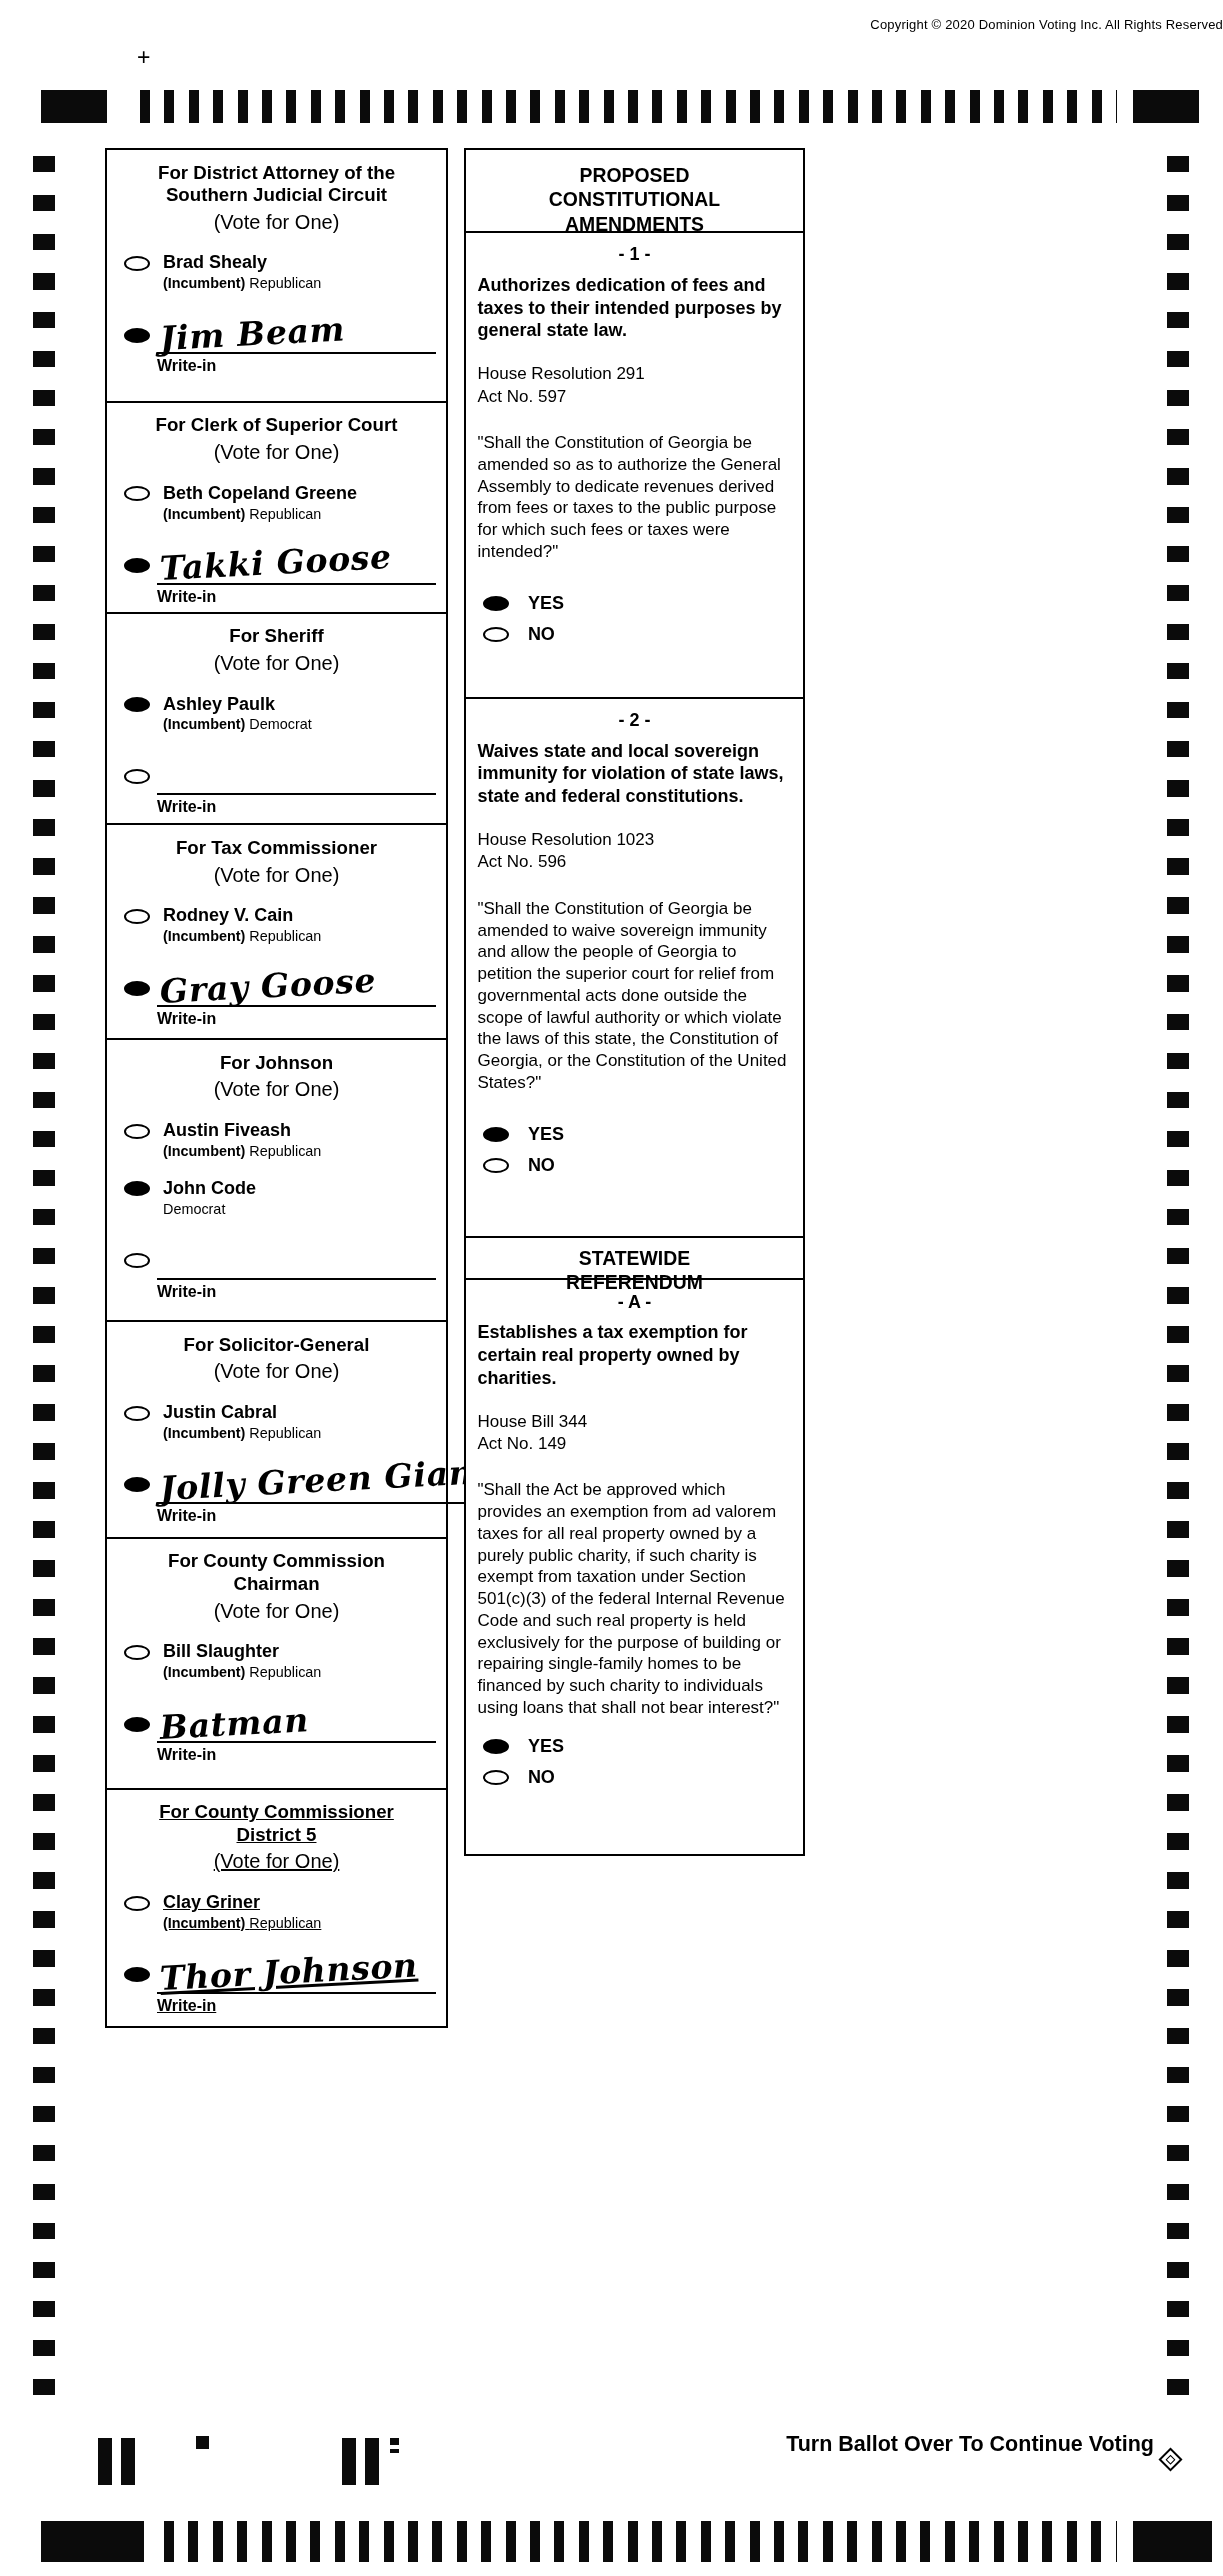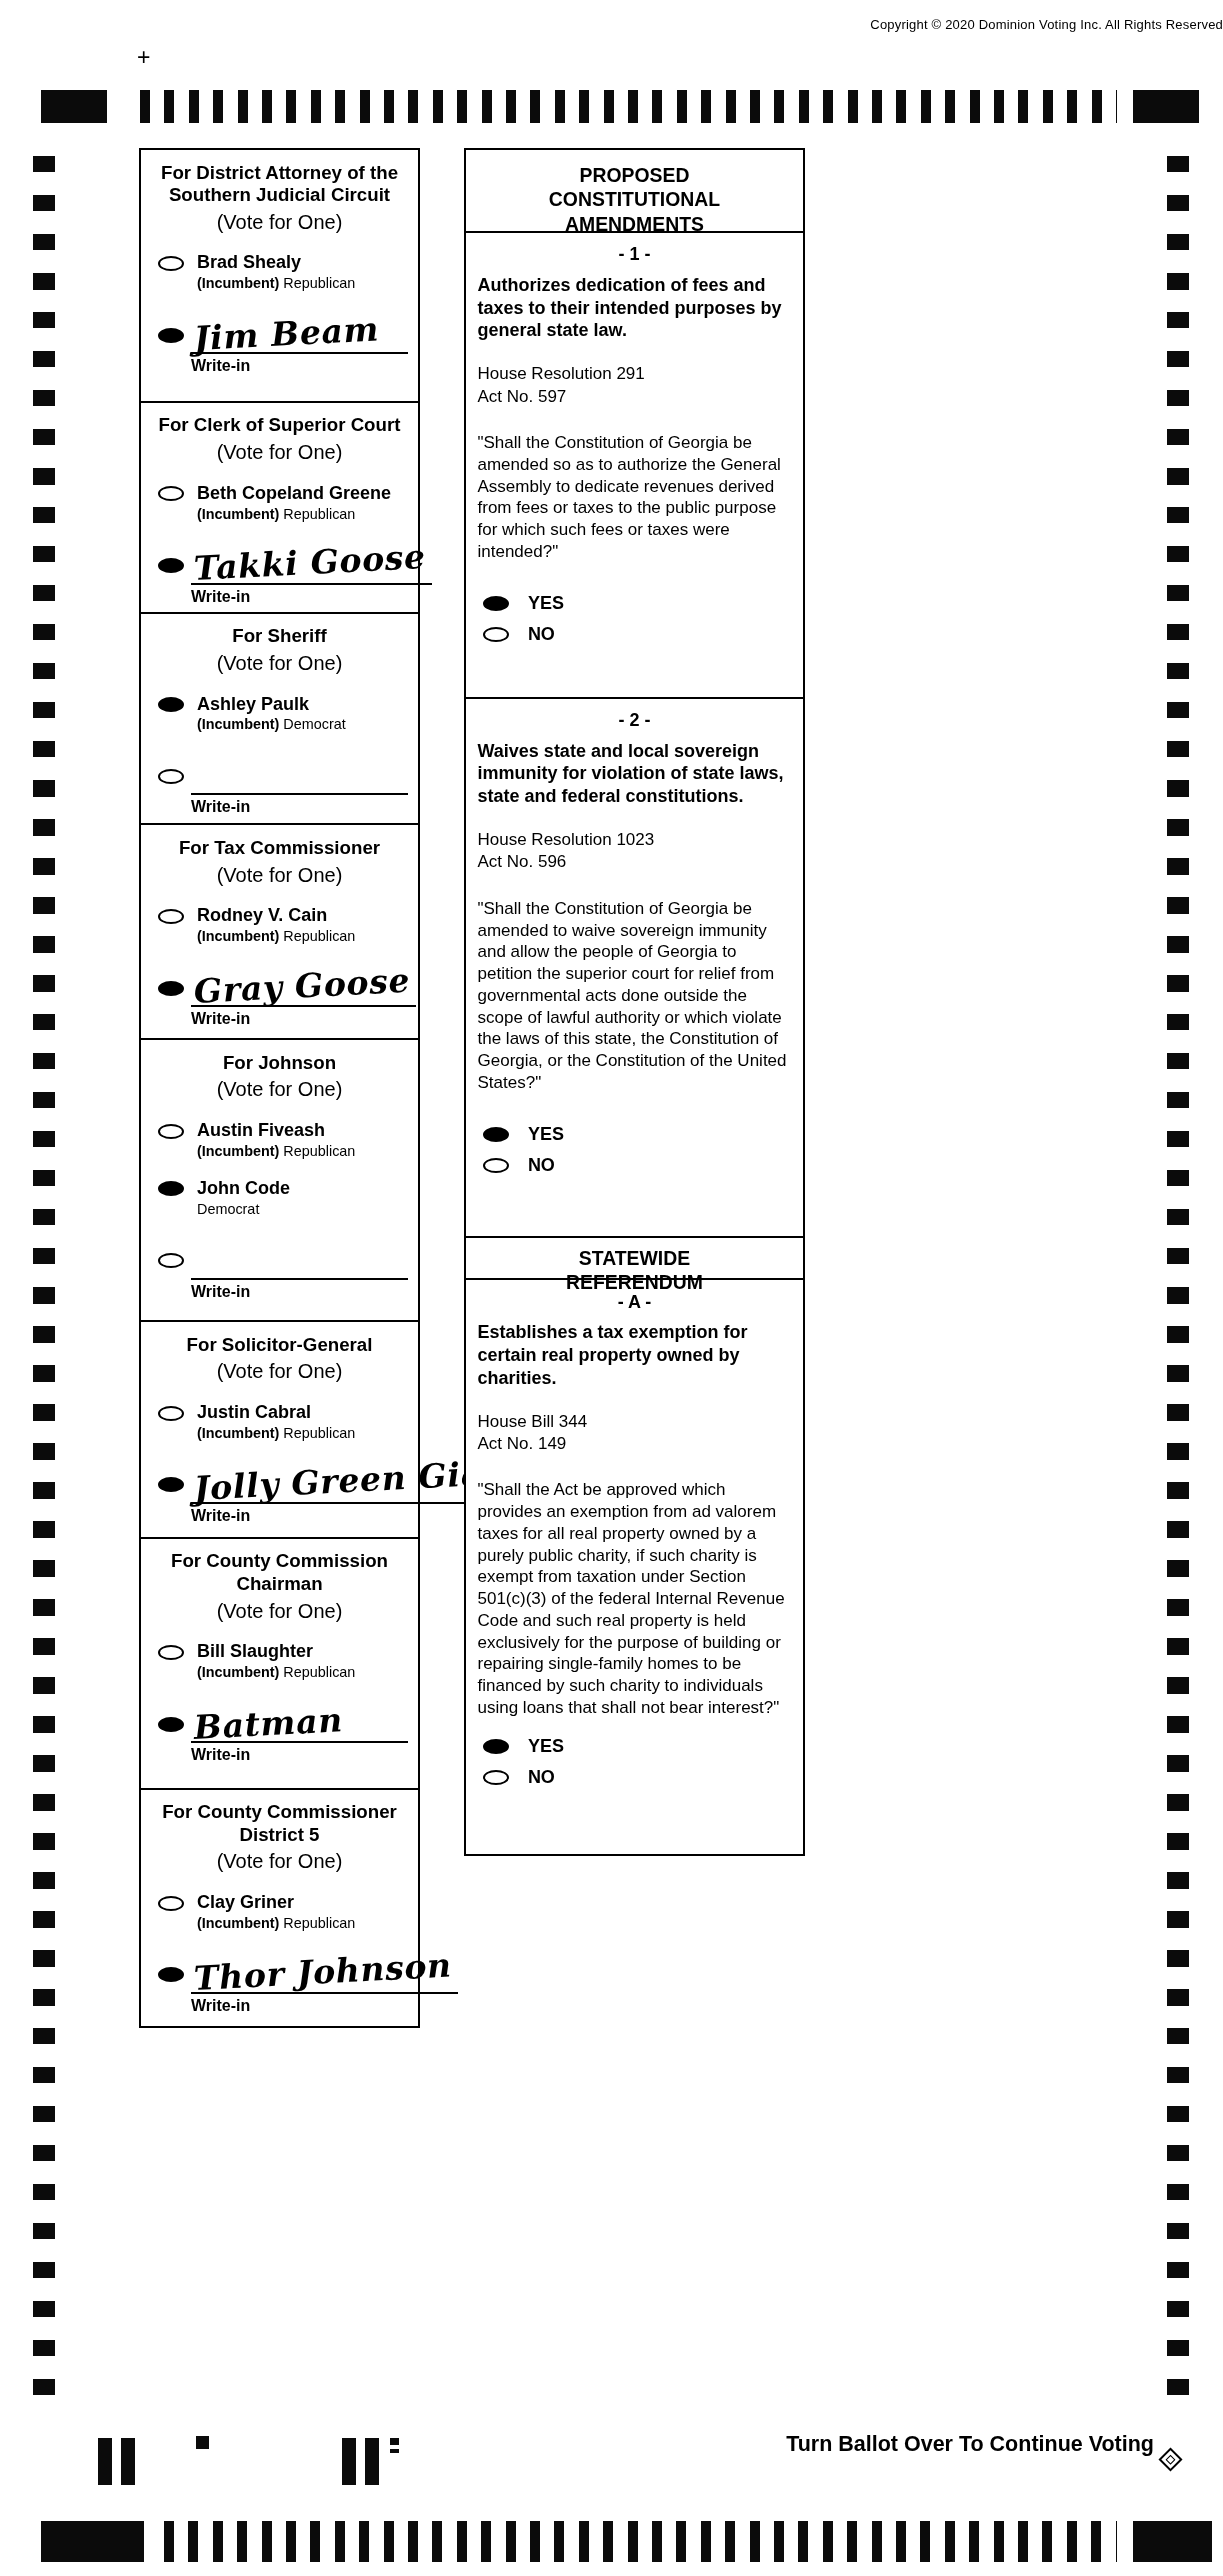--- a/index.html
+++ b/index.html
@@ -37,21 +37,21 @@
   .diamond {
     position:absolute; left:1162px; top:2451px; width:17px; height:17px;
     border:2.2px solid #000; transform:rotate(45deg); background:#fff;
   }
   .diamond::after {
     content:""; position:absolute; left:50%; top:50%; width:5.7px; height:5.7px;
     transform:translate(-50%,-50%); border:1.4px solid #000;
   }
 
   
-  .col-left  { position:absolute; left:139px; top:148px; width:281px; }
+  .col-left  { position:absolute; left:105px; top:148px; width:343px; }
   .col-right { position:absolute; left:464px; top:148px; width:341px; }
 
   .contest, .measure, .group-header { border:2.2px solid #000; background:#fff; margin-top:-2.2px; }
   .col-left > :first-child, .col-right > :first-child { margin-top:0; }
 
   
   .c-head { text-align:center; padding:11.5px 7.2px 0; }
   .c-title { font-weight:bold; font-size:18.7px; line-height:1.2; white-space:pre-line; }
   .c-vote  { font-size:20px; margin-top:4.3px; }
 
@@ -314,21 +314,21 @@
       <div class="wi-row">
         <span class="oval filled"></span>
         <div class="wi-line">
           <span class="handwriting">Batman</span>
         </div>
       </div>
       <div class="wi-label">Write-in</div>
     </div>
   </section>
 
-  <section class="contest" style="height:240px;">
+  <section class="contest" style="height:240px;text-decoration:underline;">
     <div class="c-head">
       <div class="c-title">For County Commissioner
 District 5</div>
       <div class="c-vote">(Vote for One)</div>
     </div>
     <div class="cand">
       <span class="oval"></span>
       <div>
         <div class="cand-name">Clay Griner</div>
         <div class="cand-detail">

